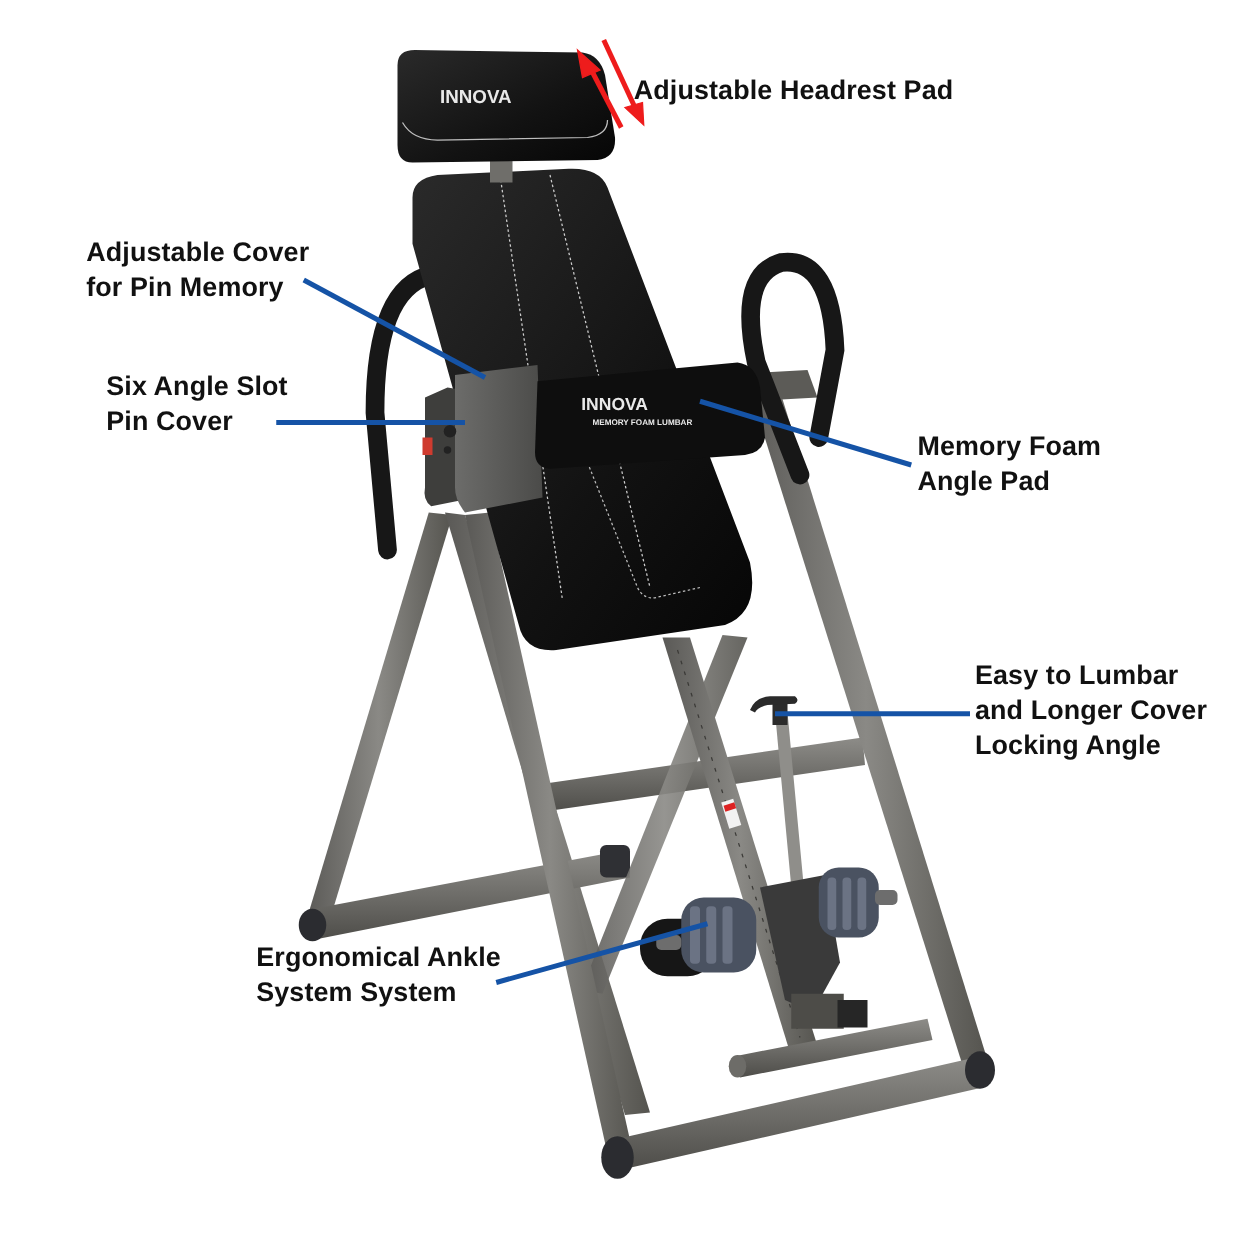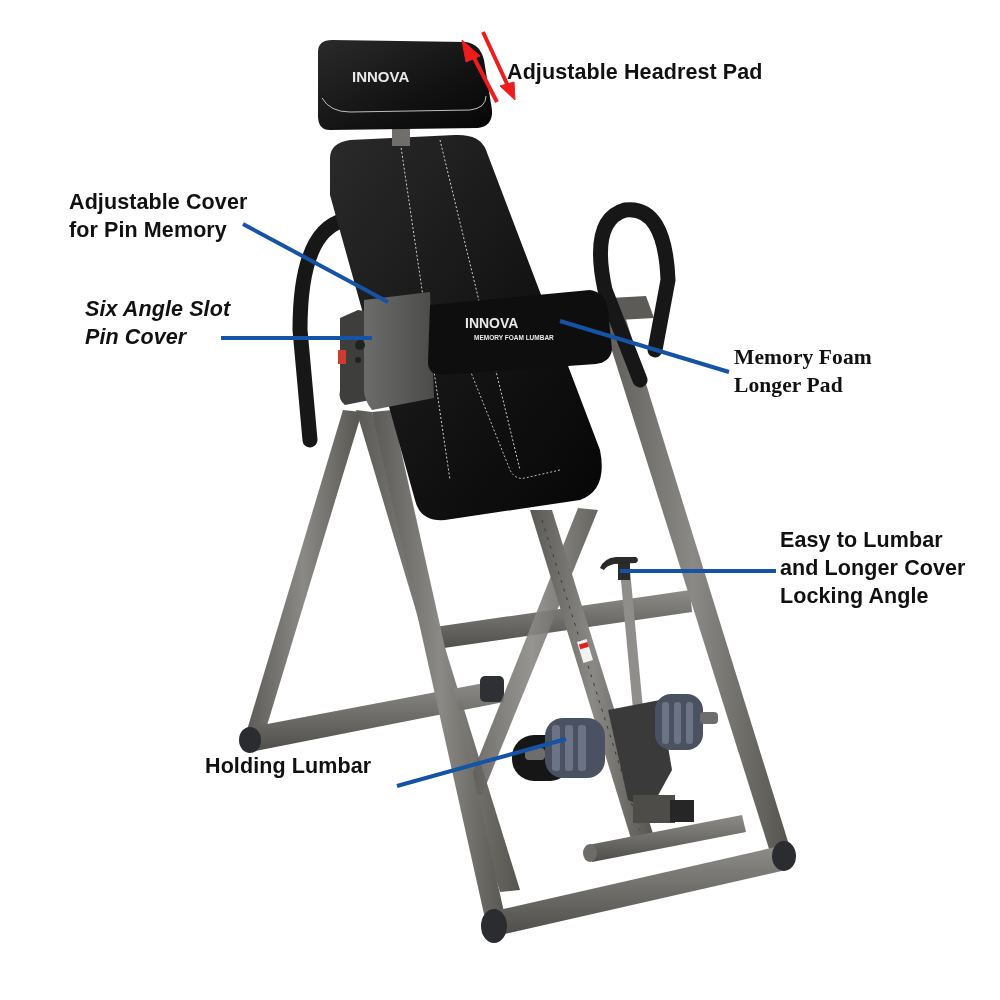--- a/index.html
+++ b/index.html
@@ -147,33 +147,34 @@
 
   <div class="label" style="left:507px; top:42px;margin-top:16px;">
     <span>Adjustable Headrest Pad</span>
   </div>
 
   <div class="label" style="left:69px; top:188px;">
     <span>Adjustable Cover</span>
     <span>for Pin Memory</span>
   </div>
 
-  <div class="label" style="left:85px; top:295px;font-style:italic;">
+  <div class="label" style="left:85px; top:295px;">
     <span>Six Angle Slot</span>
     <span>Pin Cover</span>
   </div>
 
-  <div class="label" style="left:734px; top:343px;font-family:Liberation Serif, serif;">
+  <div class="label" style="left:734px; top:343px;">
     <span>Memory Foam</span>
-    <span>Longer Pad</span>
+    <span>Angle Pad</span>
   </div>
 
   <div class="label" style="left:780px; top:526px;">
     <span>Easy to Lumbar</span>
     <span>and Longer Cover</span>
     <span>Locking Angle</span>
   </div>
 
   <div class="label" style="left:205px; top:752px;">
-    <span>Holding Lumbar</span>
+    <span>Ergonomical Ankle</span>
+    <span>System System</span>
   </div>
 
 </div>
 
 </body></html>

